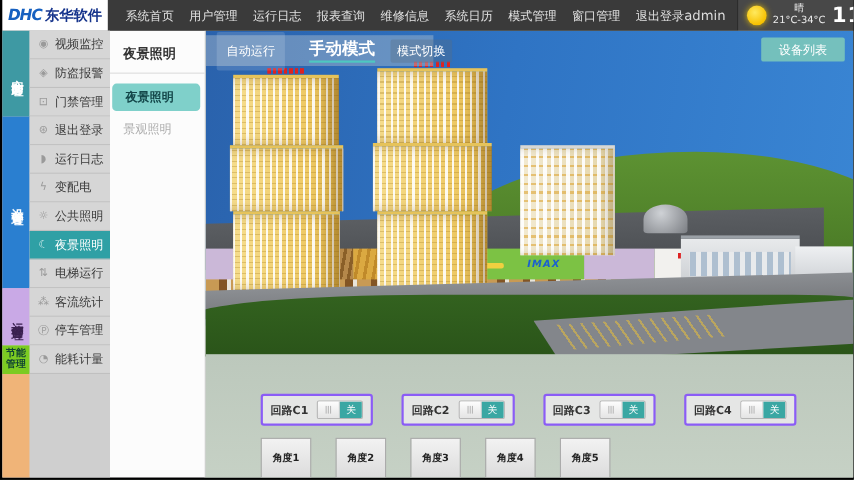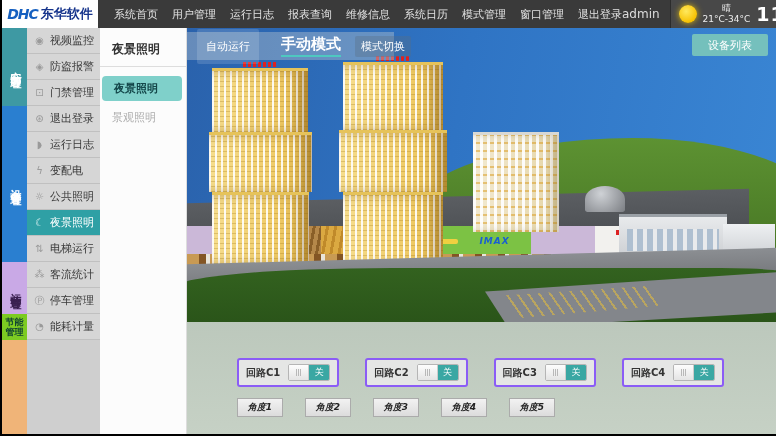--- a/index.html
+++ b/index.html
@@ -144,23 +144,23 @@
   .toggle { display:flex; width:42px; height:17px; border:1px solid #b5b5b5; border-radius:2px;
             overflow:hidden; cursor:pointer; background:#fff; }
   .knob { width:20px; background:linear-gradient(180deg,#fdfdfd,#e4e4e4);
           display:flex; align-items:center; justify-content:center; gap:1px; border-right:1px solid #ccc; }
   .knob i { display:block; width:1px; height:7px; background:#b8b8b8; }
   .tstate { flex:1; background:#3aa7a3; color:#fff; font-size:9px; display:flex;
             align-items:center; justify-content:center; }
 
   
   .angles { position:absolute; left:50px; top:370px; display:flex; gap:22px; }
-  .abtn { width:46px; height:19px; background:linear-gradient(180deg,#f2f2f2,#dcdcdc);
+  .abtn { width:46px; height:37px; background:linear-gradient(180deg,#f2f2f2,#dcdcdc);
           border:1px solid #ababab; font-size:9px; color:#222; font-weight:bold;
-          display:flex; align-items:center; justify-content:center; cursor:pointer; white-space:nowrap;font-style:italic; }
+          display:flex; align-items:center; justify-content:center; cursor:pointer; white-space:nowrap; }
 </style>
 </head>
 <body>
 
 <div class="app">
 
   <div class="header">
     <div class="logo">
       <span class="dhc">DHC</span>
       <span class="co">东华软件</span>

